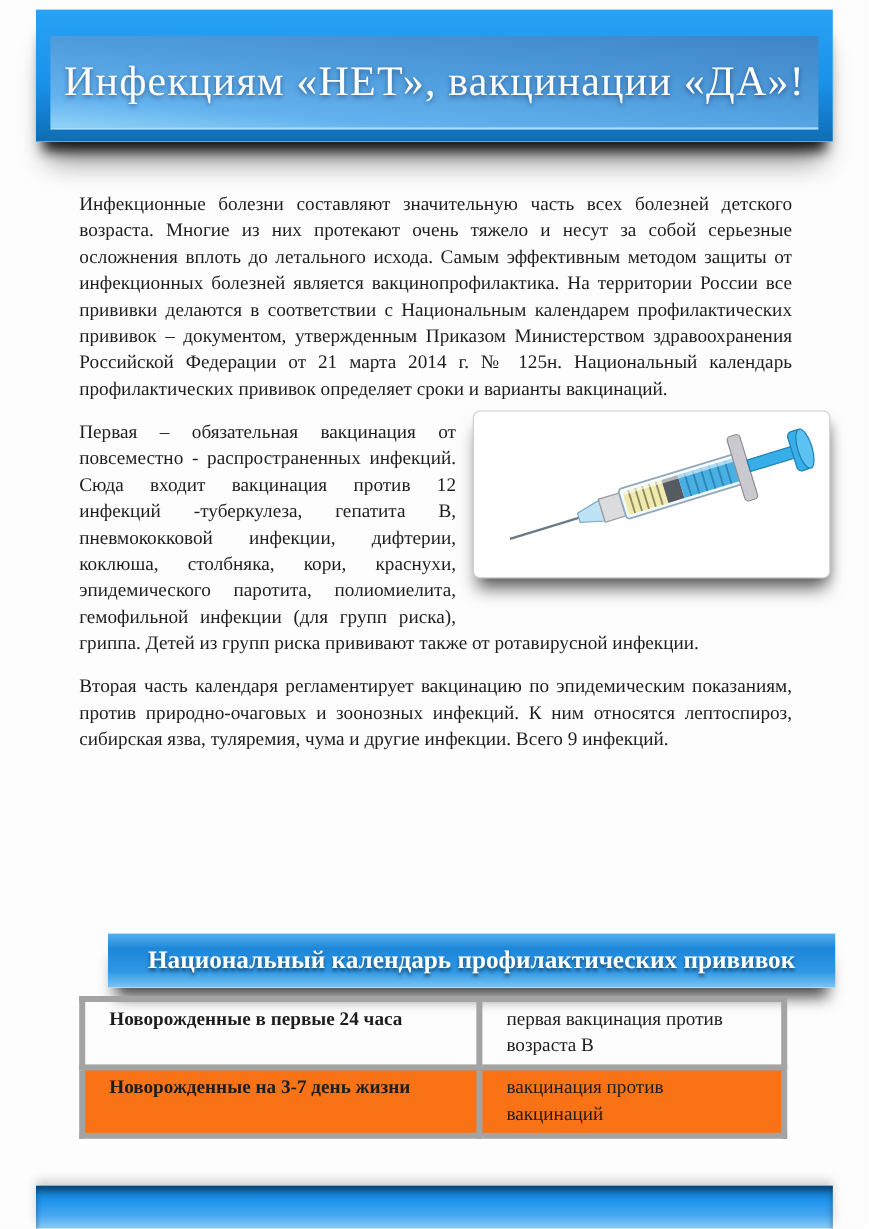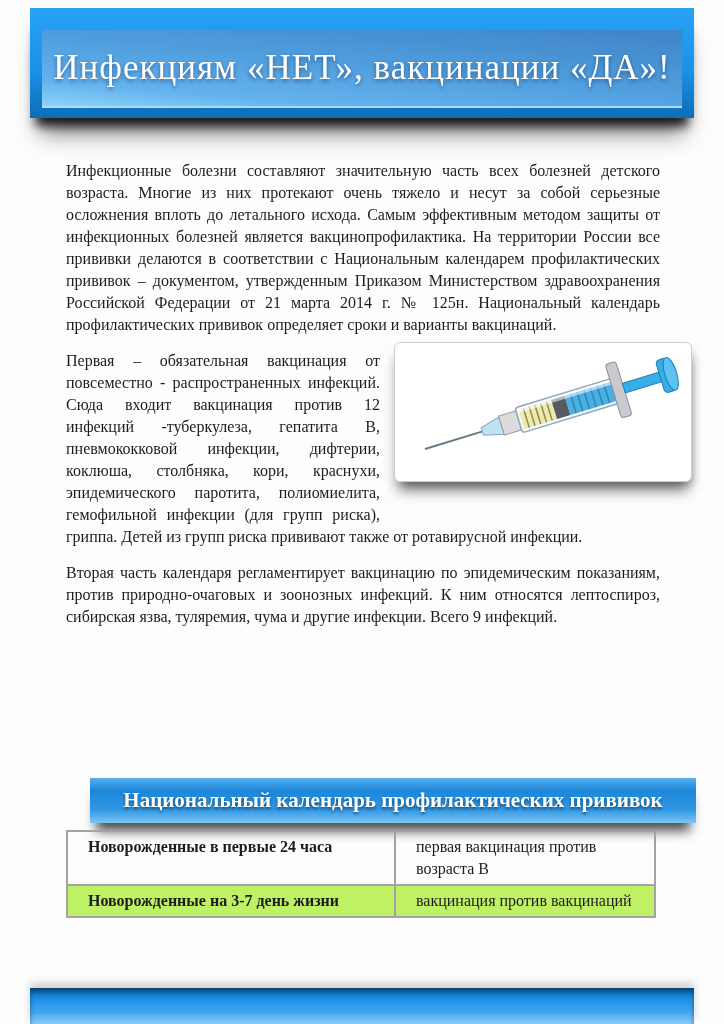--- a/index.html
+++ b/index.html
@@ -48,24 +48,24 @@
   .banner2 h2{
     margin:0;font-size:21px;font-weight:bold;color:#ffffff;
     text-shadow:0 2px 3px rgba(0,0,0,0.5);white-space:nowrap;
   }
   
   .schedule{
     position:absolute;left:66px;top:830px;width:590px;
     border-collapse:collapse;font-size:16px;line-height:22px;
   }
   .schedule td{
-    border:2px solid #a3a3a3;padding:4px 20px;vertical-align:top;
+    border:5px solid #a3a3a3;padding:4px 20px;vertical-align:top;
   }
   .schedule td.age{width:286px;font-weight:bold;}
-  .schedule tr.alt{background:#bef264;}
+  .schedule tr.alt{background:#f97316;}
   
   .bottom-band{
     position:absolute;left:30px;right:30px;bottom:0;height:36px;
     background:linear-gradient(180deg,#0d6db6 0%,#1f93ec 35%,#47a8f0 70%,#8ccdf8 100%);
     box-shadow:inset 0 4px 5px rgba(0,0,0,0.4),0 -5px 8px rgba(0,0,0,0.18);
   }
 </style>
 </head>
 <body>
 

